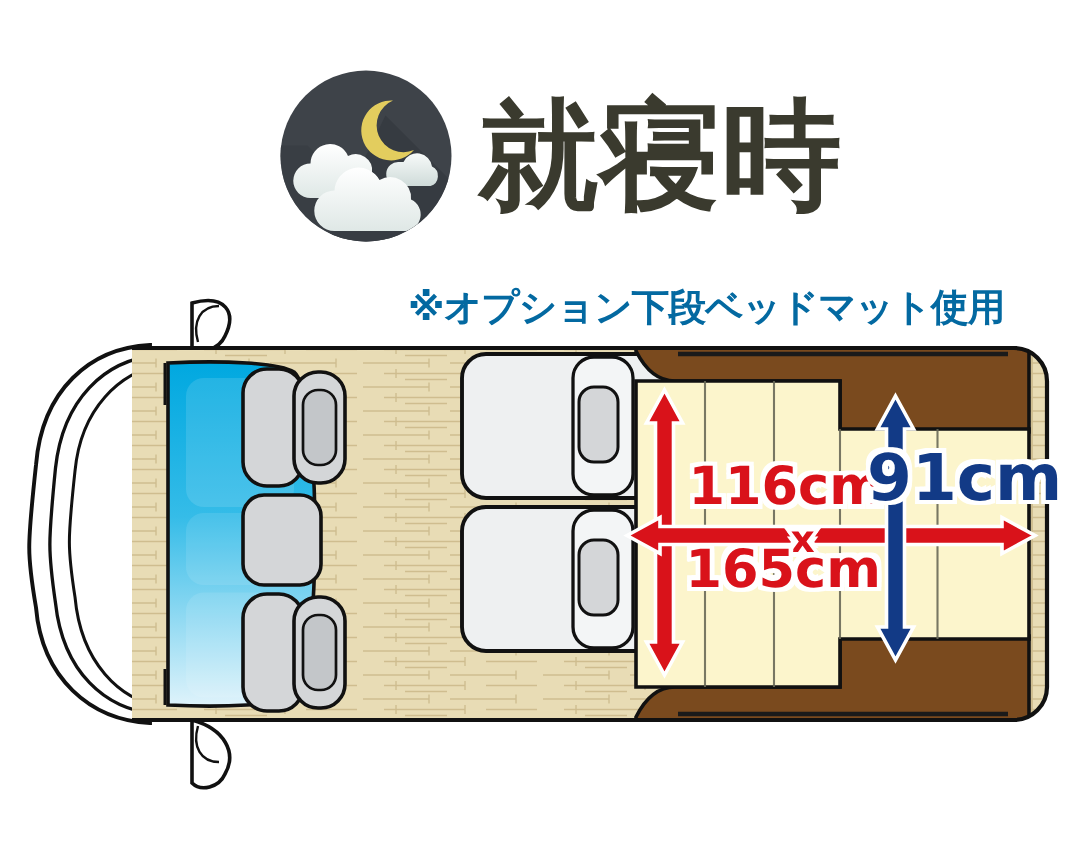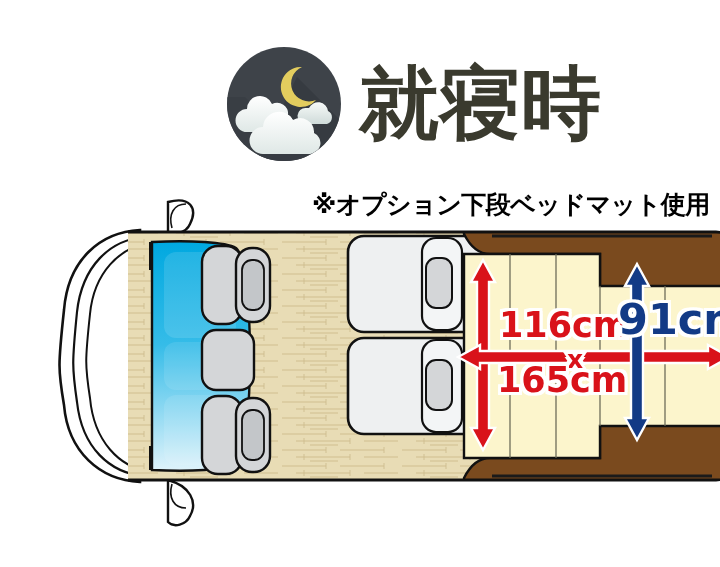--- a/index.html
+++ b/index.html
@@ -15,21 +15,20 @@
     overflow: hidden;
     font-family: "DejaVu Sans", "Liberation Sans", sans-serif;
   }
 
   #root {
     position: absolute;
     left: 0; top: 0;
     width: 612px;
     height: 567px;
     background: #ffffff;
-    margin-left: 40px;
   }
 
   
   .header {
     position: absolute;
     left: 0;
     top: 40px;
     width: 720px;
     height: 150px;
   }
@@ -55,21 +54,21 @@
     margin-left: 16px;
     white-space: nowrap;
   }
   .header-sub {
     position: absolute;
     left: 272px;
     top: 148px;
     font-family: "DejaVu Sans", "Liberation Sans", sans-serif;
     font-size: 25px;
     font-weight: 700;
-    color: #000000;
+    color: #0369a1;
     white-space: nowrap;
     letter-spacing: -0.5px;
   }
 
   
   .diagram {
     position: absolute;
     left: 0;
     top: 190px;
     width: 720px;

